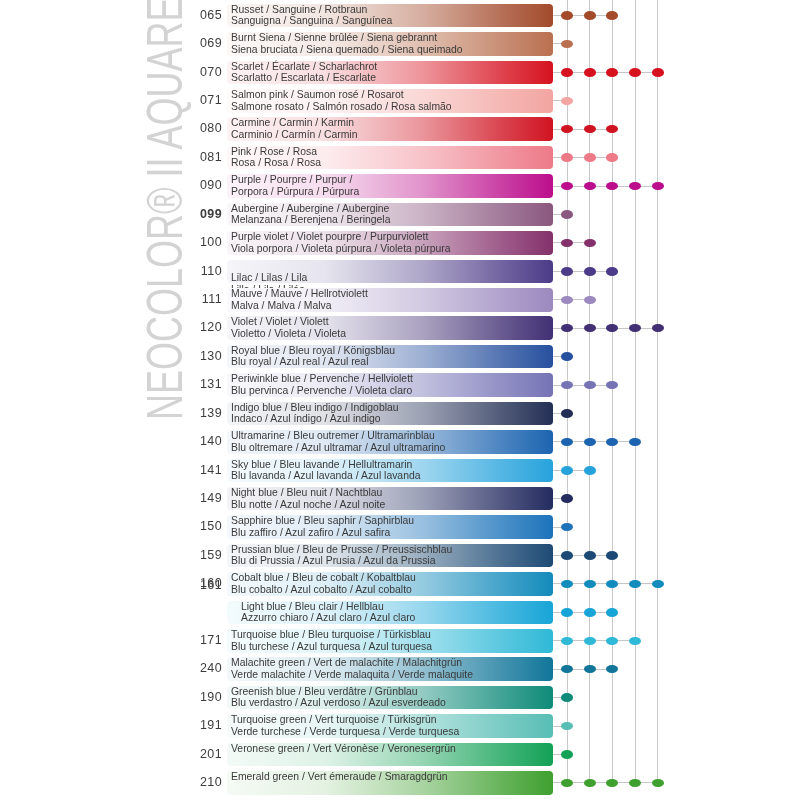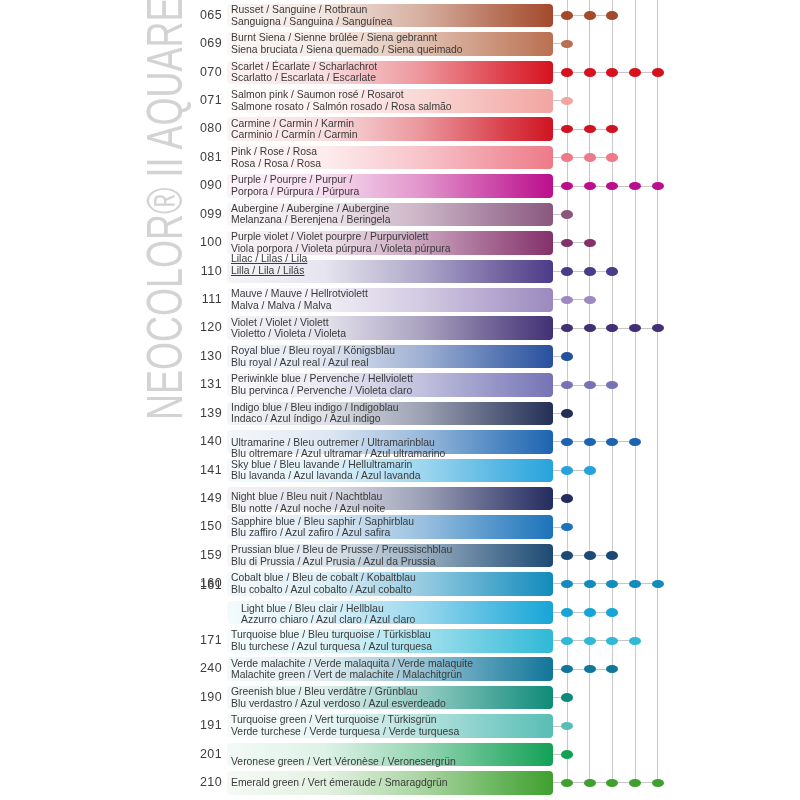--- a/index.html
+++ b/index.html
@@ -50,21 +50,20 @@
     position: absolute;
     left: 227px;
     width: 326px;
     border-radius: 4px;
   }
   .names {
     position: absolute;
     left: 231px;
     display: flex;
     flex-direction: column;
-    justify-content: center;
     white-space: nowrap;
     color: #3a3a3a;
   }
   .name-line {
     font-size: 10.4px;
     line-height: 11.6px;
   }
   .connector {
     position: absolute;
     height: 1px;
@@ -168,21 +167,21 @@
           <div class="name-line">Porpora / Púrpura / Púrpura</div>
         </div>
         <div class="connector" style="left: 553px; top: 185.57px; width: 104.8px;"></div>
         <div class="rating-dot" style="left: 561px; top: 181.82px; background: rgb(188, 14, 140);"></div>
         <div class="rating-dot" style="left: 583.7px; top: 181.82px; background: rgb(188, 14, 140);"></div>
         <div class="rating-dot" style="left: 606.4px; top: 181.82px; background: rgb(188, 14, 140);"></div>
         <div class="rating-dot" style="left: 629.1px; top: 181.82px; background: rgb(188, 14, 140);"></div>
         <div class="rating-dot" style="left: 651.8px; top: 181.82px; background: rgb(188, 14, 140);"></div>
       </div>
       <div class="row" style="top: 0px;">
-        <div class="color-number" style="top: 202.74px; height: 23.5px; line-height: 23.5px;">099</div>
+        <div class="color-number" style="top: 202.74px; height: 23.5px; line-height: 23.5px; font-weight: bold;">099</div>
         <div class="swatch-bar" style="top: 202.74px; height: 23.5px; background: linear-gradient(90deg, rgb(249, 247, 249) 0%, rgb(239, 231, 237) 30%, rgb(202, 179, 197) 60%, rgb(161, 121, 153) 85%, rgb(138, 87, 127) 100%);"></div>
         <div class="names" style="top: 202.74px; height: 23.5px;">
           <div class="name-line">Aubergine / Aubergine / Aubergine</div>
           <div class="name-line">Melanzana / Berenjena / Beringela</div>
         </div>
         <div class="connector" style="left: 553px; top: 213.99px; width: 14px;"></div>
         <div class="rating-dot" style="left: 561px; top: 210.24px; background: rgb(138, 87, 127);"></div>
       </div>
       <div class="row" style="top: 0px;">
         <div class="color-number" style="top: 231.16px; height: 23.5px; line-height: 23.5px;">100</div>
@@ -191,21 +190,21 @@
           <div class="name-line">Purple violet / Violet pourpre / Purpurviolett</div>
           <div class="name-line">Viola porpora / Violeta púrpura / Violeta púrpura</div>
         </div>
         <div class="connector" style="left: 553px; top: 242.41px; width: 36.7px;"></div>
         <div class="rating-dot" style="left: 561px; top: 238.66px; background: rgb(132, 49, 107);"></div>
         <div class="rating-dot" style="left: 583.7px; top: 238.66px; background: rgb(132, 49, 107);"></div>
       </div>
       <div class="row" style="top: 0px;">
         <div class="color-number" style="top: 259.58px; height: 23.5px; line-height: 23.5px;">110</div>
         <div class="swatch-bar" style="top: 259.58px; height: 23.5px; background: linear-gradient(90deg, rgb(246, 245, 249) 0%, rgb(230, 228, 238) 30%, rgb(174, 167, 201) 60%, rgb(112, 98, 160) 85%, rgb(76, 59, 136) 100%);"></div>
-        <div class="names" style="top: 250px; height: 30px; text-decoration: underline;">
+        <div class="names" style="top: 272px; height: 30px;">
           <div class="name-line">Lilac / Lilas / Lila</div>
           <div class="name-line">Lilla / Lila / Lilás</div>
         </div>
         <div class="connector" style="left: 553px; top: 270.83px; width: 59.4px;"></div>
         <div class="rating-dot" style="left: 561px; top: 267.08px; background: rgb(76, 59, 136);"></div>
         <div class="rating-dot" style="left: 583.7px; top: 267.08px; background: rgb(76, 59, 136);"></div>
         <div class="rating-dot" style="left: 606.4px; top: 267.08px; background: rgb(76, 59, 136);"></div>
       </div>
       <div class="row" style="top: 0px;">
         <div class="color-number" style="top: 288px; height: 23.5px; line-height: 23.5px;">111</div>
@@ -356,22 +355,22 @@
         <div class="connector" style="left: 553px; top: 640.29px; width: 82.1px;"></div>
         <div class="rating-dot" style="left: 561px; top: 636.54px; background: rgb(47, 185, 215);"></div>
         <div class="rating-dot" style="left: 583.7px; top: 636.54px; background: rgb(47, 185, 215);"></div>
         <div class="rating-dot" style="left: 606.4px; top: 636.54px; background: rgb(47, 185, 215);"></div>
         <div class="rating-dot" style="left: 629.1px; top: 636.54px; background: rgb(47, 185, 215);"></div>
       </div>
       <div class="row" style="top: 0px;">
         <div class="color-number" style="top: 657.46px; height: 23.5px; line-height: 23.5px;">240</div>
         <div class="swatch-bar" style="top: 657.46px; height: 23.5px; background: linear-gradient(90deg, rgb(243, 248, 250) 0%, rgb(222, 236, 241) 30%, rgb(148, 193, 210) 60%, rgb(65, 145, 174) 85%, rgb(17, 118, 154) 100%);"></div>
         <div class="names" style="top: 657.46px; height: 23.5px;">
+          <div class="name-line">Malachite green / Vert de malachite / Malachitgrün</div>
           <div class="name-line">Verde malachite / Verde malaquita / Verde malaquite</div>
-          <div class="name-line">Malachite green / Vert de malachite / Malachitgrün</div>
         </div>
         <div class="connector" style="left: 553px; top: 668.71px; width: 59.4px;"></div>
         <div class="rating-dot" style="left: 561px; top: 664.96px; background: rgb(17, 118, 154);"></div>
         <div class="rating-dot" style="left: 583.7px; top: 664.96px; background: rgb(17, 118, 154);"></div>
         <div class="rating-dot" style="left: 606.4px; top: 664.96px; background: rgb(17, 118, 154);"></div>
       </div>
       <div class="row" style="top: 0px;">
         <div class="color-number" style="top: 685.88px; height: 23.5px; line-height: 23.5px;">190</div>
         <div class="swatch-bar" style="top: 685.88px; height: 23.5px; background: linear-gradient(90deg, rgb(243, 249, 248) 0%, rgb(221, 239, 236) 30%, rgb(147, 203, 195) 60%, rgb(63, 162, 148) 85%, rgb(15, 139, 121) 100%);"></div>
         <div class="names" style="top: 685.88px; height: 23.5px;">

